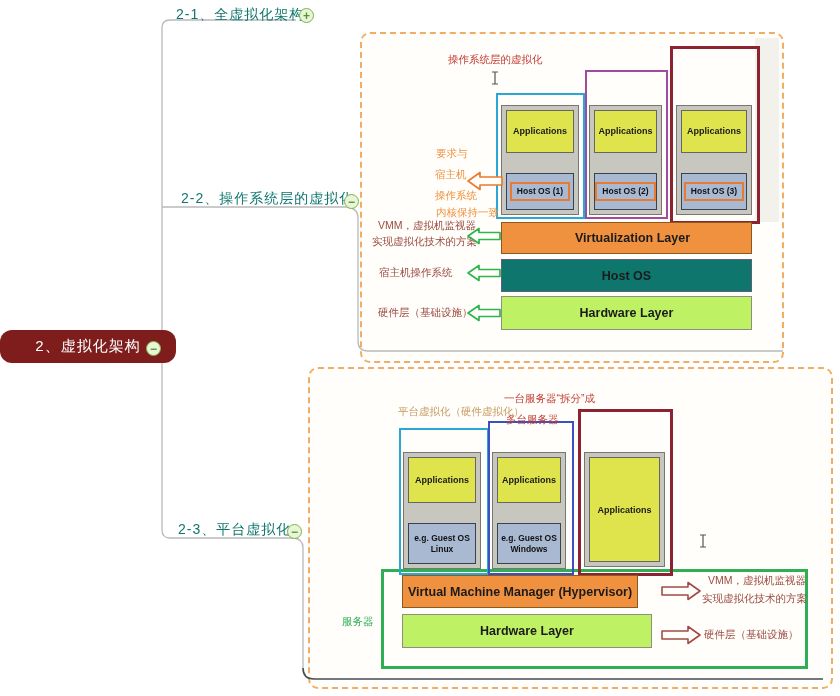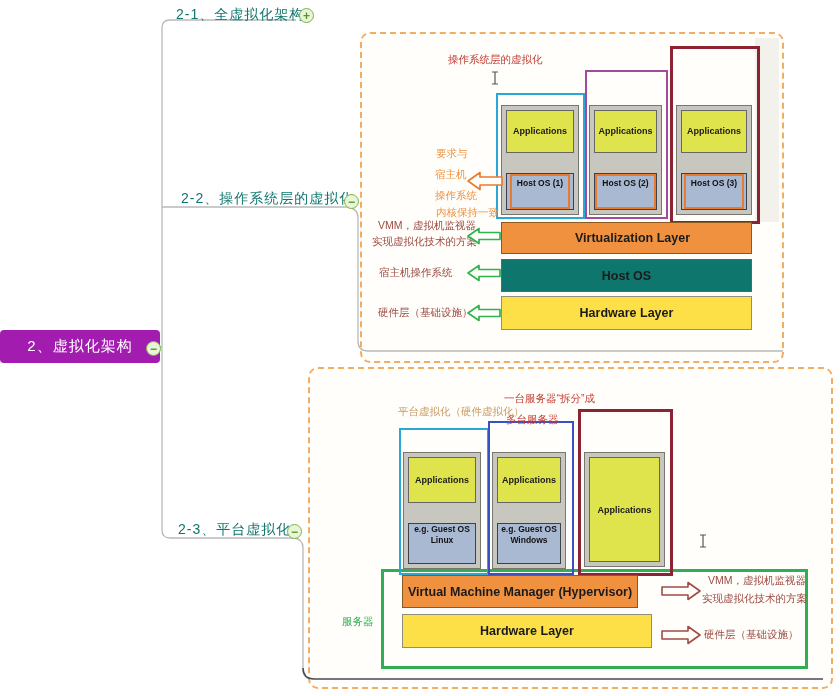--- a/index.html
+++ b/index.html
@@ -3,22 +3,22 @@
 <meta charset="utf-8">
 <style>
   html,body{margin:0;padding:0;background:#ffffff;}
   #canvas{position:relative;width:840px;height:696px;background:#ffffff;overflow:hidden;
           font-family:"Liberation Sans","DejaVu Sans",sans-serif;}
   svg.connectors{position:absolute;left:0;top:0;z-index:2;pointer-events:none;}
   svg.connectors path{fill:none;stroke:#b9b9b9;stroke-width:1.3;}
   svg.connectors path.dark{stroke:#474c55;stroke-width:1.6;}
 
   
-  .root-node{position:absolute;left:0;top:330px;width:160px;height:33px;z-index:3;
-             background:#a21caf;border-radius:4px;color:#ffffff;font-size:15px;
+  .root-node{position:absolute;left:0;top:330px;width:176px;height:33px;z-index:3;
+             background:#7f1d1d;border-radius:12px;color:#ffffff;font-size:15px;
              display:flex;align-items:center;justify-content:center;letter-spacing:1px;}
   .topic{position:absolute;z-index:3;font-size:14px;color:#0f766e;white-space:nowrap;letter-spacing:1px;}
   .toggle{position:absolute;width:13px;height:13px;z-index:4;border-radius:50%;
           background:#e9f5d9;border:1px solid #7fb347;color:#55952c;
           display:flex;align-items:center;justify-content:center;
           font-size:12px;line-height:10px;font-weight:bold;}
 
   
   .diagram{position:absolute;z-index:1;background:#fffefa;border:2px dashed #efad66;border-radius:10px;}
   .d1{left:360px;top:32px;width:420px;height:327px;}
@@ -35,29 +35,29 @@
   .tw-purple{border:2px solid #a14b9e;}
   .tw-maroon{border:3px solid #8b2332;}
   .tw-blue{border:2px solid #3a50c4;}
 
   .stack{position:absolute;z-index:5;background:#c7c7c0;border:1px solid #77776f;
          padding:4px;box-sizing:border-box;display:flex;flex-direction:column;gap:4px;}
   .app-box{background:#e0e44c;border:1px solid #666;flex:1.15;
            display:flex;align-items:center;justify-content:center;
            font-weight:bold;font-size:9px;color:#1a1a1a;}
   .os-box{background:#a9b9d2;border:1px solid #3a4250;flex:1;
-          display:flex;justify-content:center;
+          display:flex;align-items:center;justify-content:center;
           font-weight:bold;font-size:8.5px;color:#111;text-align:center;line-height:1.3;margin-top:16px;}
   .os-tag{border:2px solid #e87b30;padding:2px 5px;}
 
   .bar{position:absolute;z-index:5;display:flex;align-items:center;justify-content:center;
        font-weight:bold;font-size:12.5px;color:#1b1b1b;box-sizing:border-box;}
   .bar-orange{background:#f09140;border:1px solid #8a5a20;}
   .bar-blue{background:#0f766e;border:1px solid #5a6376;}
-  .bar-gray{background:#fde047;border:1px solid #8d907e;}
+  .bar-gray{background:#bef264;border:1px solid #8d907e;}
 
   .green-rect{position:absolute;z-index:3;border:3px solid #2fae56;background:transparent;}
   .strip{position:absolute;z-index:3;background:#f3f1ec;}
   .arrow{position:absolute;z-index:6;}
 </style>
 </head>
 <body>
 
 <div id="canvas">
 

